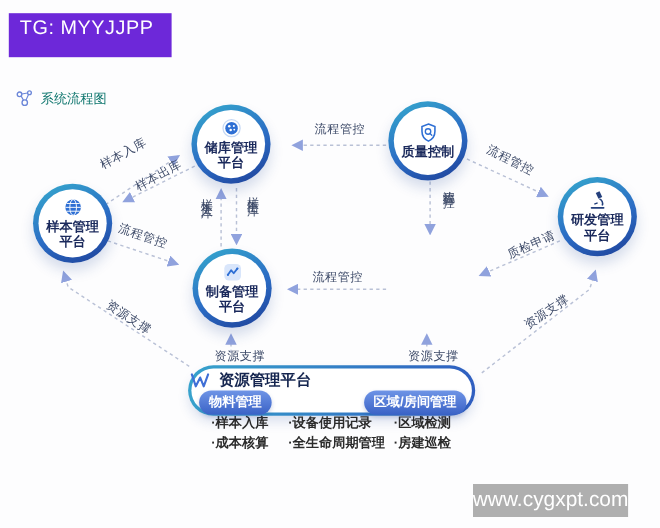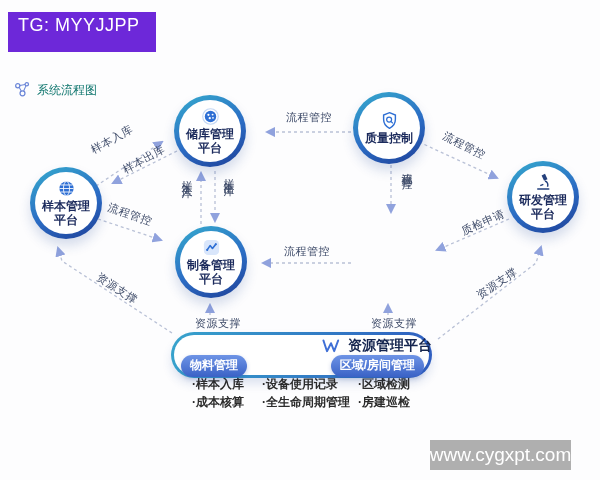--- a/index.html
+++ b/index.html
@@ -27,21 +27,21 @@
   .node-icon{margin-bottom:1px;line-height:0;}
   
   .elbl{position:absolute;z-index:3;font-size:11px;color:#3d4a68;white-space:nowrap;letter-spacing:.5px;}
   .elbl.vert{writing-mode:vertical-rl;letter-spacing:2px;}
   
   .res-wrap{position:absolute;left:171px;top:332px;width:261px;height:46px;z-index:2;
     border-radius:24px;background:linear-gradient(100deg,#37a3cc,#2f5dc0);
     box-shadow:0 6px 10px rgba(40,80,160,.15);}
   .res-inner{position:absolute;inset:3px;border-radius:21px;background:#fff;}
   .res-title{position:absolute;left:0;right:0;top:5px;display:flex;align-items:center;
-    justify-content:flex-end;gap:6px;font-size:14px;font-weight:bold;color:#15254f;}
+    justify-content:flex-start;gap:6px;font-size:14px;font-weight:bold;color:#15254f;}
   .res-pills{position:absolute;left:181px;top:355px;width:243px;display:flex;
     justify-content:space-between;z-index:3;}
   .pill{background:linear-gradient(180deg,#6e94e6,#3a62c6);color:#fff;font-size:12px;
     font-weight:bold;border-radius:11px;padding:2px 9px 3px;white-space:nowrap;
     box-shadow:0 2px 4px rgba(40,70,150,.25);}
   .res-col{position:absolute;top:378px;z-index:2;}
   .res-item{font-size:12px;font-weight:600;color:#2b2b2b;line-height:12px;margin-bottom:6px;white-space:nowrap;}
   .c1{left:192px}.c2{left:262px}.c3{left:358px}
 </style>
 </head>

